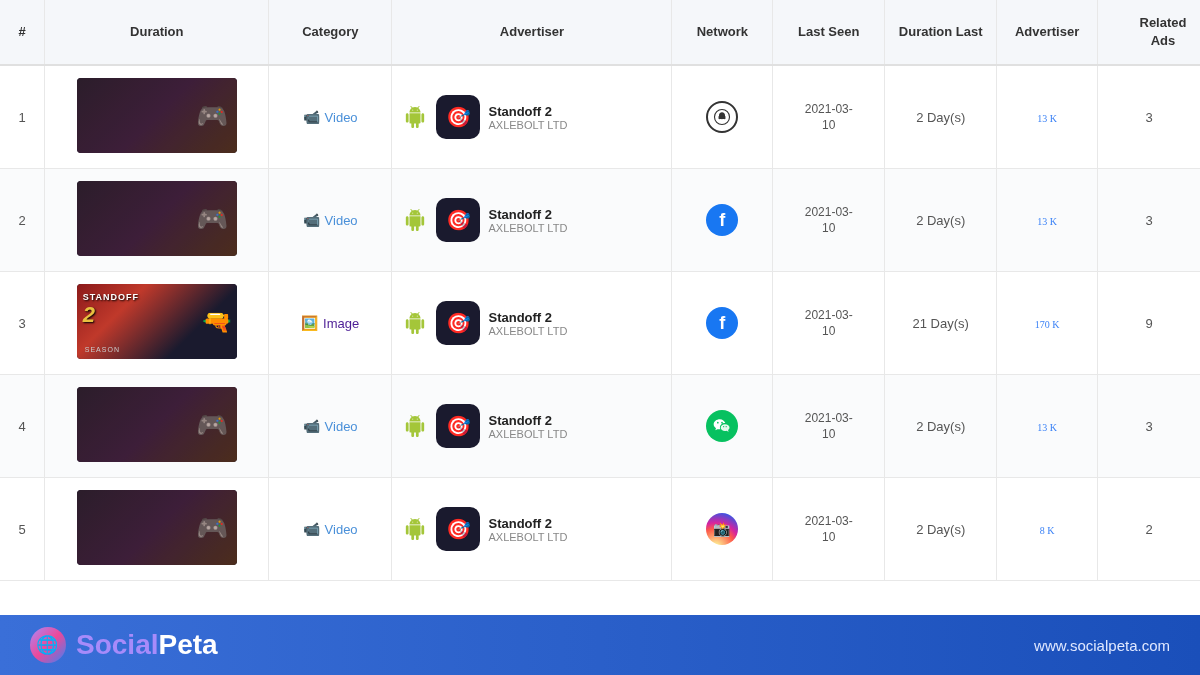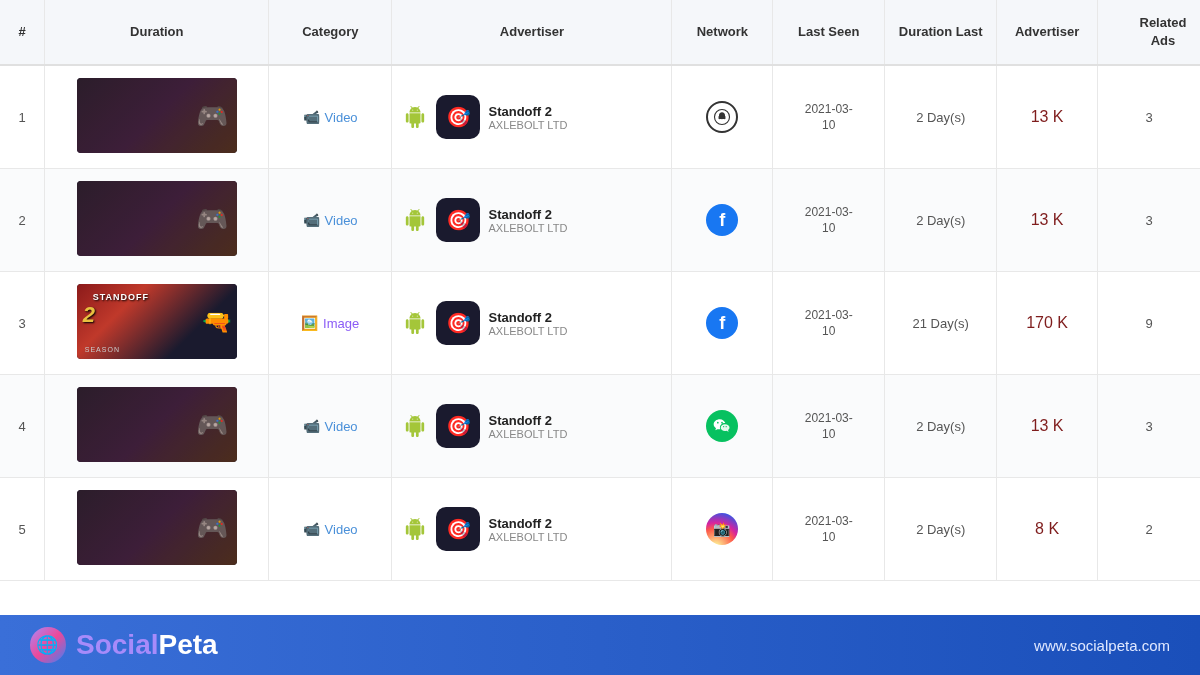--- a/index.html
+++ b/index.html
@@ -113,21 +113,21 @@
     .network-snapchat { background: #fff; border: 2px solid #333; color: #333; }
     .network-facebook { background: #1877f2; color: #fff; }
     .network-wechat { background: #07c160; color: #fff; font-size: 12px; }
     .network-instagram {
       background: radial-gradient(circle at 30% 107%, #fdf497 0%, #fdf497 5%, #fd5949 45%, #d6249f 60%, #285AEB 90%);
       color: #fff;
     }
 
     .last-seen { color: #555; font-size: 12px; line-height: 1.4; }
     .duration { color: #555; font-size: 13px; }
-    .impression { color: #7f1d1d; font-size: 16px; }
+    .impression { color: #3b82f6; font-size: 10px; font-family: Liberation Serif, serif; }
     .related-ads { color: #555; font-size: 13px; }
 
     .footer-bar {
       height: 60px;
       background: linear-gradient(90deg, #3a6fd8 0%, #1a4fba 100%);
       display: flex;
       align-items: center;
       justify-content: space-between;
       padding: 0 30px;
     }
@@ -245,28 +245,28 @@
     <td><span class="last-seen">2021-03-<br>10</span></td>
     <td><span class="duration">2 Day(s)</span></td>
     <td><span class="impression">13 K</span></td>
     <td><span class="related-ads">3</span></td>
   </tr>
         <tr>
     <td><span class="row-num">3</span></td>
     <td><div class="creative-thumb">
       <div class="thumb-bg" style="background:linear-gradient(135deg,#8b1a1a 0%,#c0392b 30%,#1a1a2e 70%);">
         <span class="thumb-char" style="position:absolute;right:5px;top:50%;transform:translateY(-50%);font-size:24px;">🔫</span>
-        <span style="position:absolute;top:8px;left:16px;color:#fff;font-size:9px;font-weight:900;letter-spacing:1px;text-shadow:1px 1px 2px #000;">STANDOFF</span>
+        <span style="position:absolute;top:8px;left:6px;color:#fff;font-size:9px;font-weight:900;letter-spacing:1px;text-shadow:1px 1px 2px #000;">STANDOFF</span>
         <span style="position:absolute;top:18px;left:6px;color:#e8c040;font-size:22px;font-weight:900;font-style:italic;text-shadow:1px 1px 2px #000;">2</span>
         <span style="position:absolute;bottom:6px;left:8px;color:#ccc;font-size:7px;letter-spacing:1px;">SEASON</span>
       </div>
     </div></td>
     <td><span class="category-badge">
       <span class="category-icon" style="color:#4a90d9;">🖼️</span>
-      <span style="color:#8b5cf6;">Image</span>
+      <span style="color:#4c1d95;">Image</span>
     </span></td>
     <td class="advertiser-col">
       <div class="advertiser-cell">
         <svg class="android-icon" viewBox="0 0 24 24" fill="#a4c639">
           <path d="M6 18c0 .55.45 1 1 1h1v3.5c0 .83.67 1.5 1.5 1.5s1.5-.67 1.5-1.5V19h2v3.5c0 .83.67 1.5 1.5 1.5s1.5-.67 1.5-1.5V19h1c.55 0 1-.45 1-1V8H6v10zM3.5 8C2.67 8 2 8.67 2 9.5v7c0 .83.67 1.5 1.5 1.5S5 17.33 5 16.5v-7C5 8.67 4.33 8 3.5 8zm17 0c-.83 0-1.5.67-1.5 1.5v7c0 .83.67 1.5 1.5 1.5s1.5-.67 1.5-1.5v-7c0-.83-.67-1.5-1.5-1.5zm-4.97-5.84l1.3-1.3c.2-.2.2-.51 0-.71-.2-.2-.51-.2-.71 0l-1.48 1.48C13.85 1.23 12.95 1 12 1c-.96 0-1.86.23-2.66.63L7.85.15c-.2-.2-.51-.2-.71 0-.2.2-.2.51 0 .71l1.31 1.31C6.97 3.26 6 5.01 6 7h12c0-1.99-.97-3.75-2.47-4.84zM10 5H9V4h1v1zm5 0h-1V4h1v1z"></path>
         </svg>
         <div class="advertiser-icon">
           <span class="adv-char">🎯</span>
         </div>
         <div class="advertiser-info">

